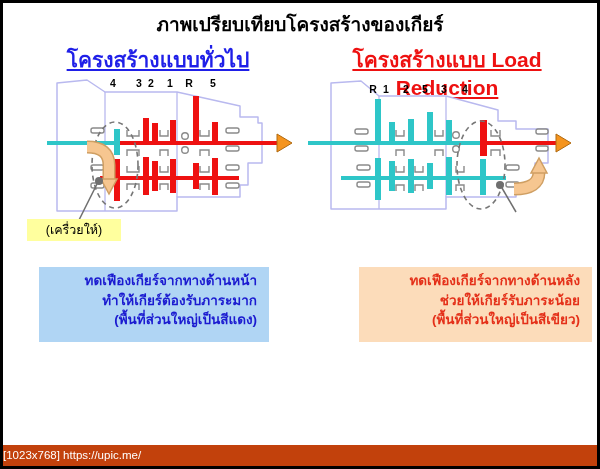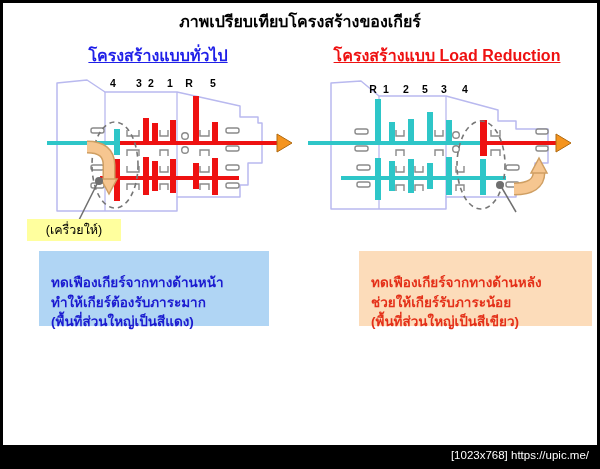--- a/index.html
+++ b/index.html
@@ -1,43 +1,43 @@
 <!DOCTYPE html>
 <html style="--shaft-cyan: #2ec6c8; --load-red: #ee1111; --housing-outline: #b9b9ef; --arrow-orange: #f5941e; --curved-arrow-tan: #f6c690; --callout-yellow: #ffff9e; --note-left-bg: #b0d5f4; --note-left-text: #1b1bd0; --note-right-bg: #fcdcba; --note-right-text: #e43019; --heading-blue: #1f1fe8; --heading-red: #ee1111;"><head>
 <meta charset="utf-8">
 <style>
   html,body{margin:0;padding:0;background:#555;}
   .frame{position:relative;width:600px;height:469px;box-sizing:border-box;
          border:3px solid #000;background:#fff;overflow:hidden;
          font-family:"Liberation Sans","DejaVu Sans",sans-serif;}
   .title{position:absolute;top:6px;left:0;width:100%;text-align:center;
-         font-size:16px;font-weight:bold;color:#000;}
-  .heading{position:absolute;top:40px;font-size:16px;font-weight:bold;
+         font-size:19px;font-weight:bold;color:#000;}
+  .heading{position:absolute;top:40px;font-size:21px;font-weight:bold;
            text-decoration:underline;text-align:center;}
   .heading-left{left:40px;width:230px;color:var(--heading-blue);}
   .heading-right{left:314px;width:260px;color:var(--heading-red);}
   .diagram{position:absolute;}
   .diagram-left{left:40px;top:70px;width:250px;height:195px;}
   .diagram-right{left:300px;top:70px;width:280px;height:195px;}
   .gnum{position:absolute;transform:translateX(-50%);font-size:10.5px;
         font-weight:bold;color:#000;white-space:nowrap;}
   .callout{position:absolute;background:var(--callout-yellow);color:#000;
            font-size:12.5px;line-height:1.45;text-align:center;
            padding:2px 4px;z-index:5;}
   .callout-left{left:24px;top:216px;width:86px;}
   .callout-right{left:502px;top:205px;width:84px;}
-  .note{position:absolute;top:248px;height:75px;box-sizing:border-box;
-        padding:22px 12px;font-size:13.5px;font-weight:bold;line-height:1.45;}
+  .note{position:absolute;top:264px;height:75px;box-sizing:border-box;
+        padding:4px 12px;font-size:13.5px;font-weight:bold;line-height:1.45;text-align:right;}
   .note-left{left:36px;width:230px;background:var(--note-left-bg);
              color:var(--note-left-text);}
   .note-right{left:320px;width:233px;background:var(--note-right-bg);
               color:var(--note-right-text);margin-left:36px;}
   .bottom-bar{position:absolute;left:0;bottom:0;width:100%;height:21px;
-              background:#000000;color:#fff;font-size:11.5px;line-height:21px;
-              text-align:right;box-sizing:border-box;padding-right:8px;}
+              background:#c2410c;color:#fff;font-size:11.5px;line-height:21px;
+              box-sizing:border-box;padding-right:8px;}
   
   .housing{fill:#ffffff;stroke:var(--housing-outline);stroke-width:1.5;stroke-linejoin:round;}
   .part{stroke:var(--housing-outline);stroke-width:1.3;}
   .s-cyan{stroke:var(--shaft-cyan);stroke-width:4;}
   .s-red{stroke:var(--load-red);stroke-width:4;}
   .g-cyan{fill:var(--shaft-cyan);}
   .g-red{fill:var(--load-red);}
   .syn{fill:#ffffff;stroke:#8a8a8a;stroke-width:1.4;}
   .synl{fill:none;stroke:#8a8a8a;stroke-width:1.4;}
   .dash{fill:none;stroke:#777777;stroke-width:1.6;stroke-dasharray:5 4;}

